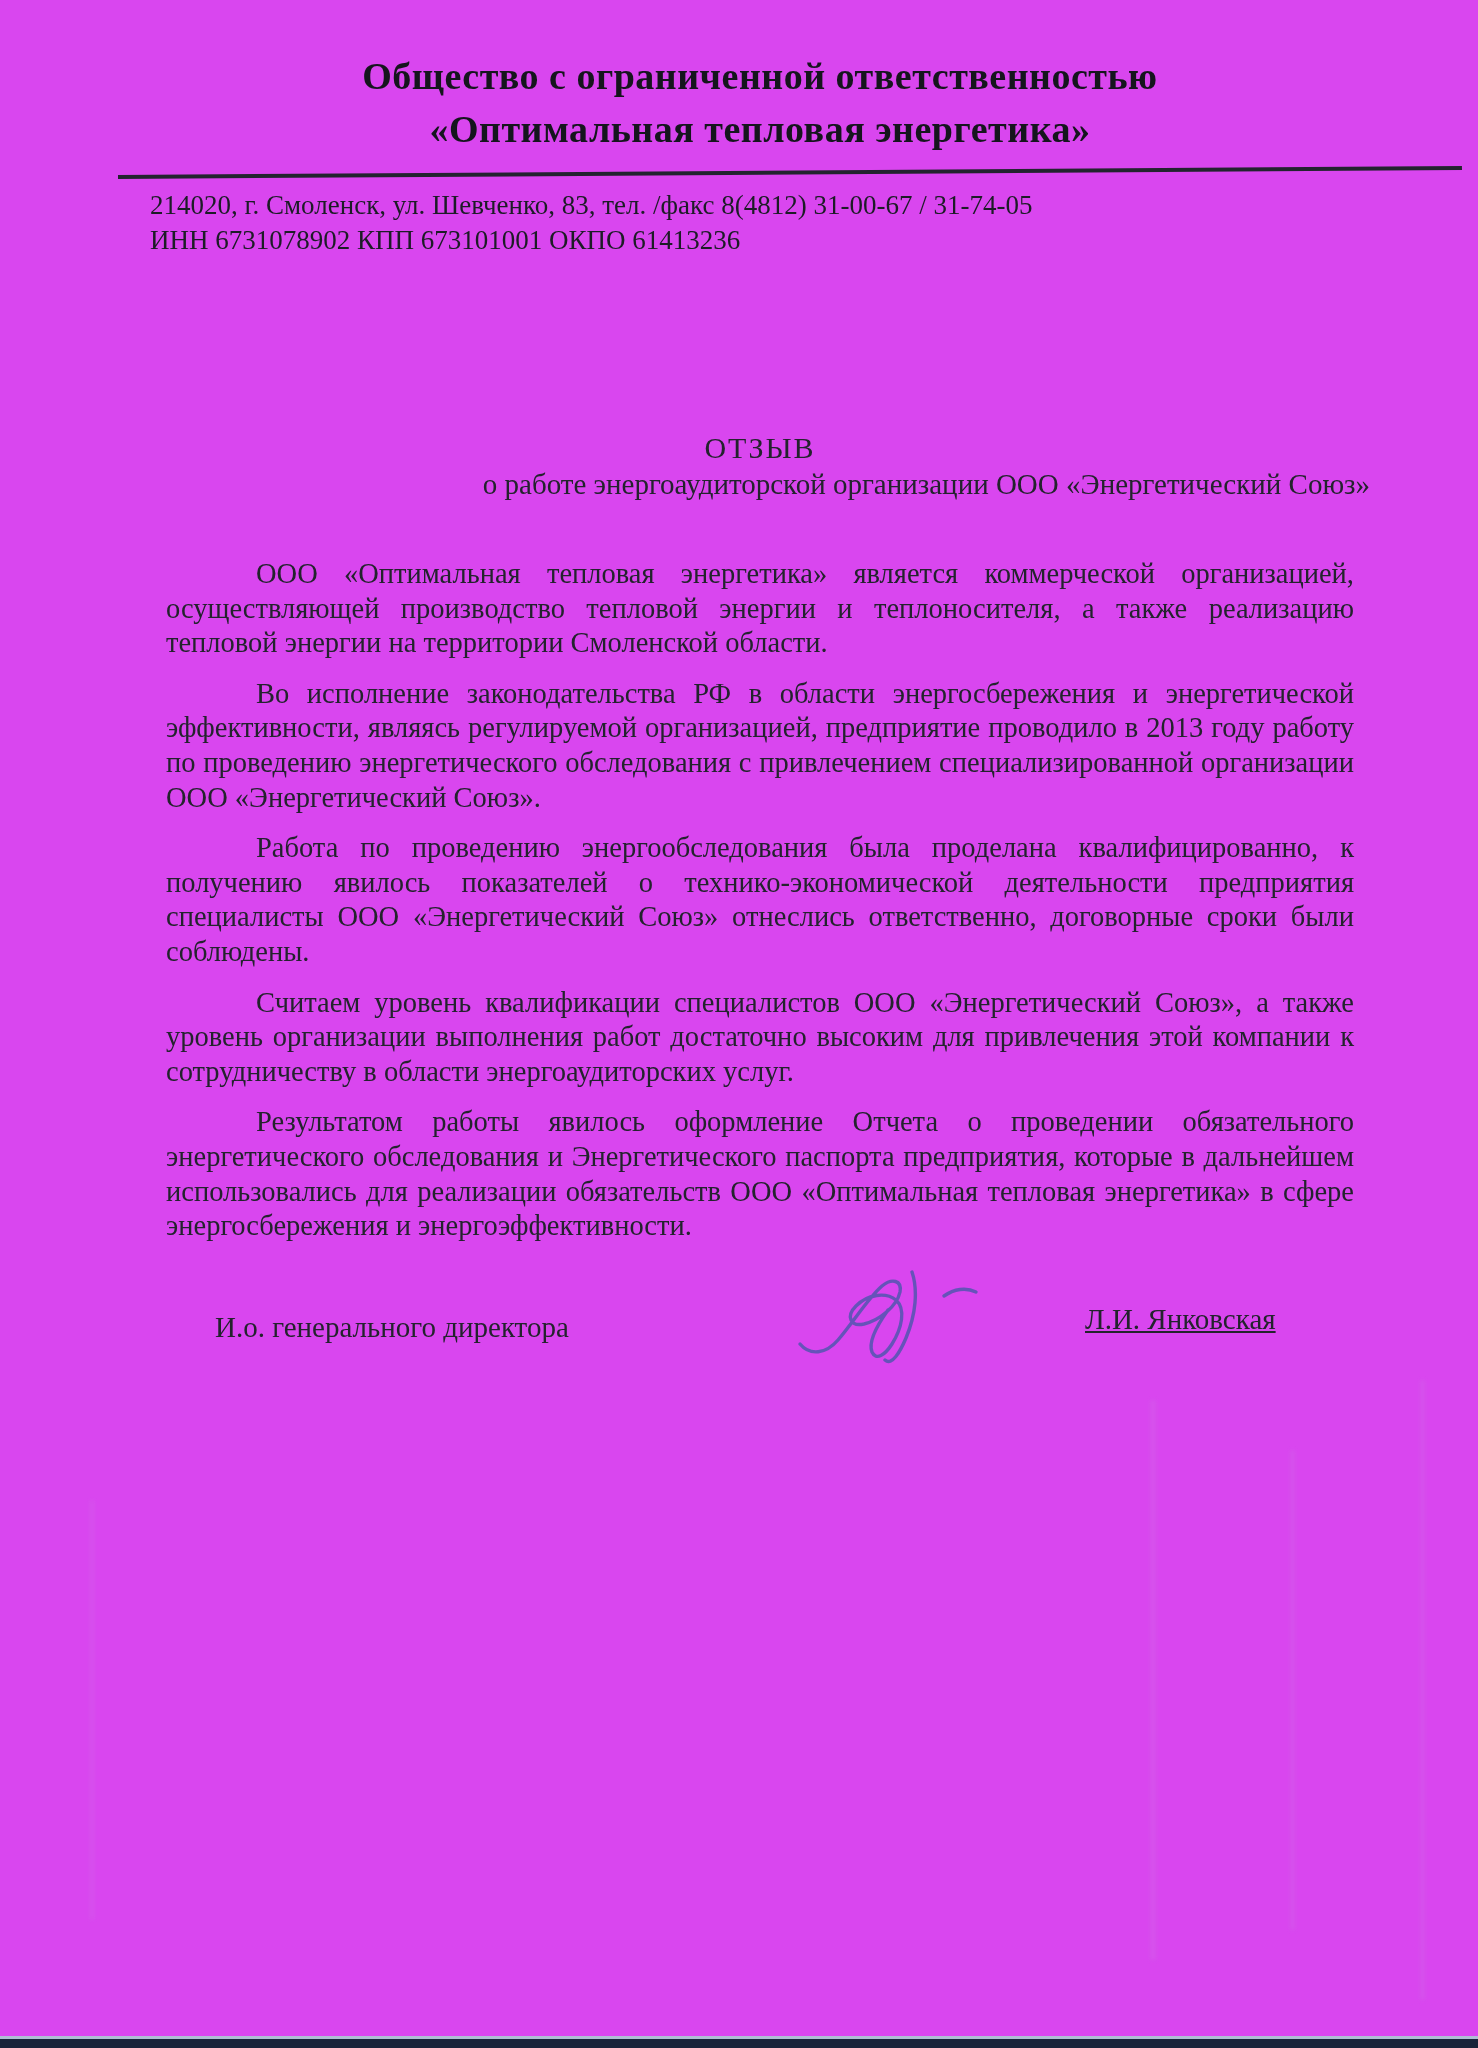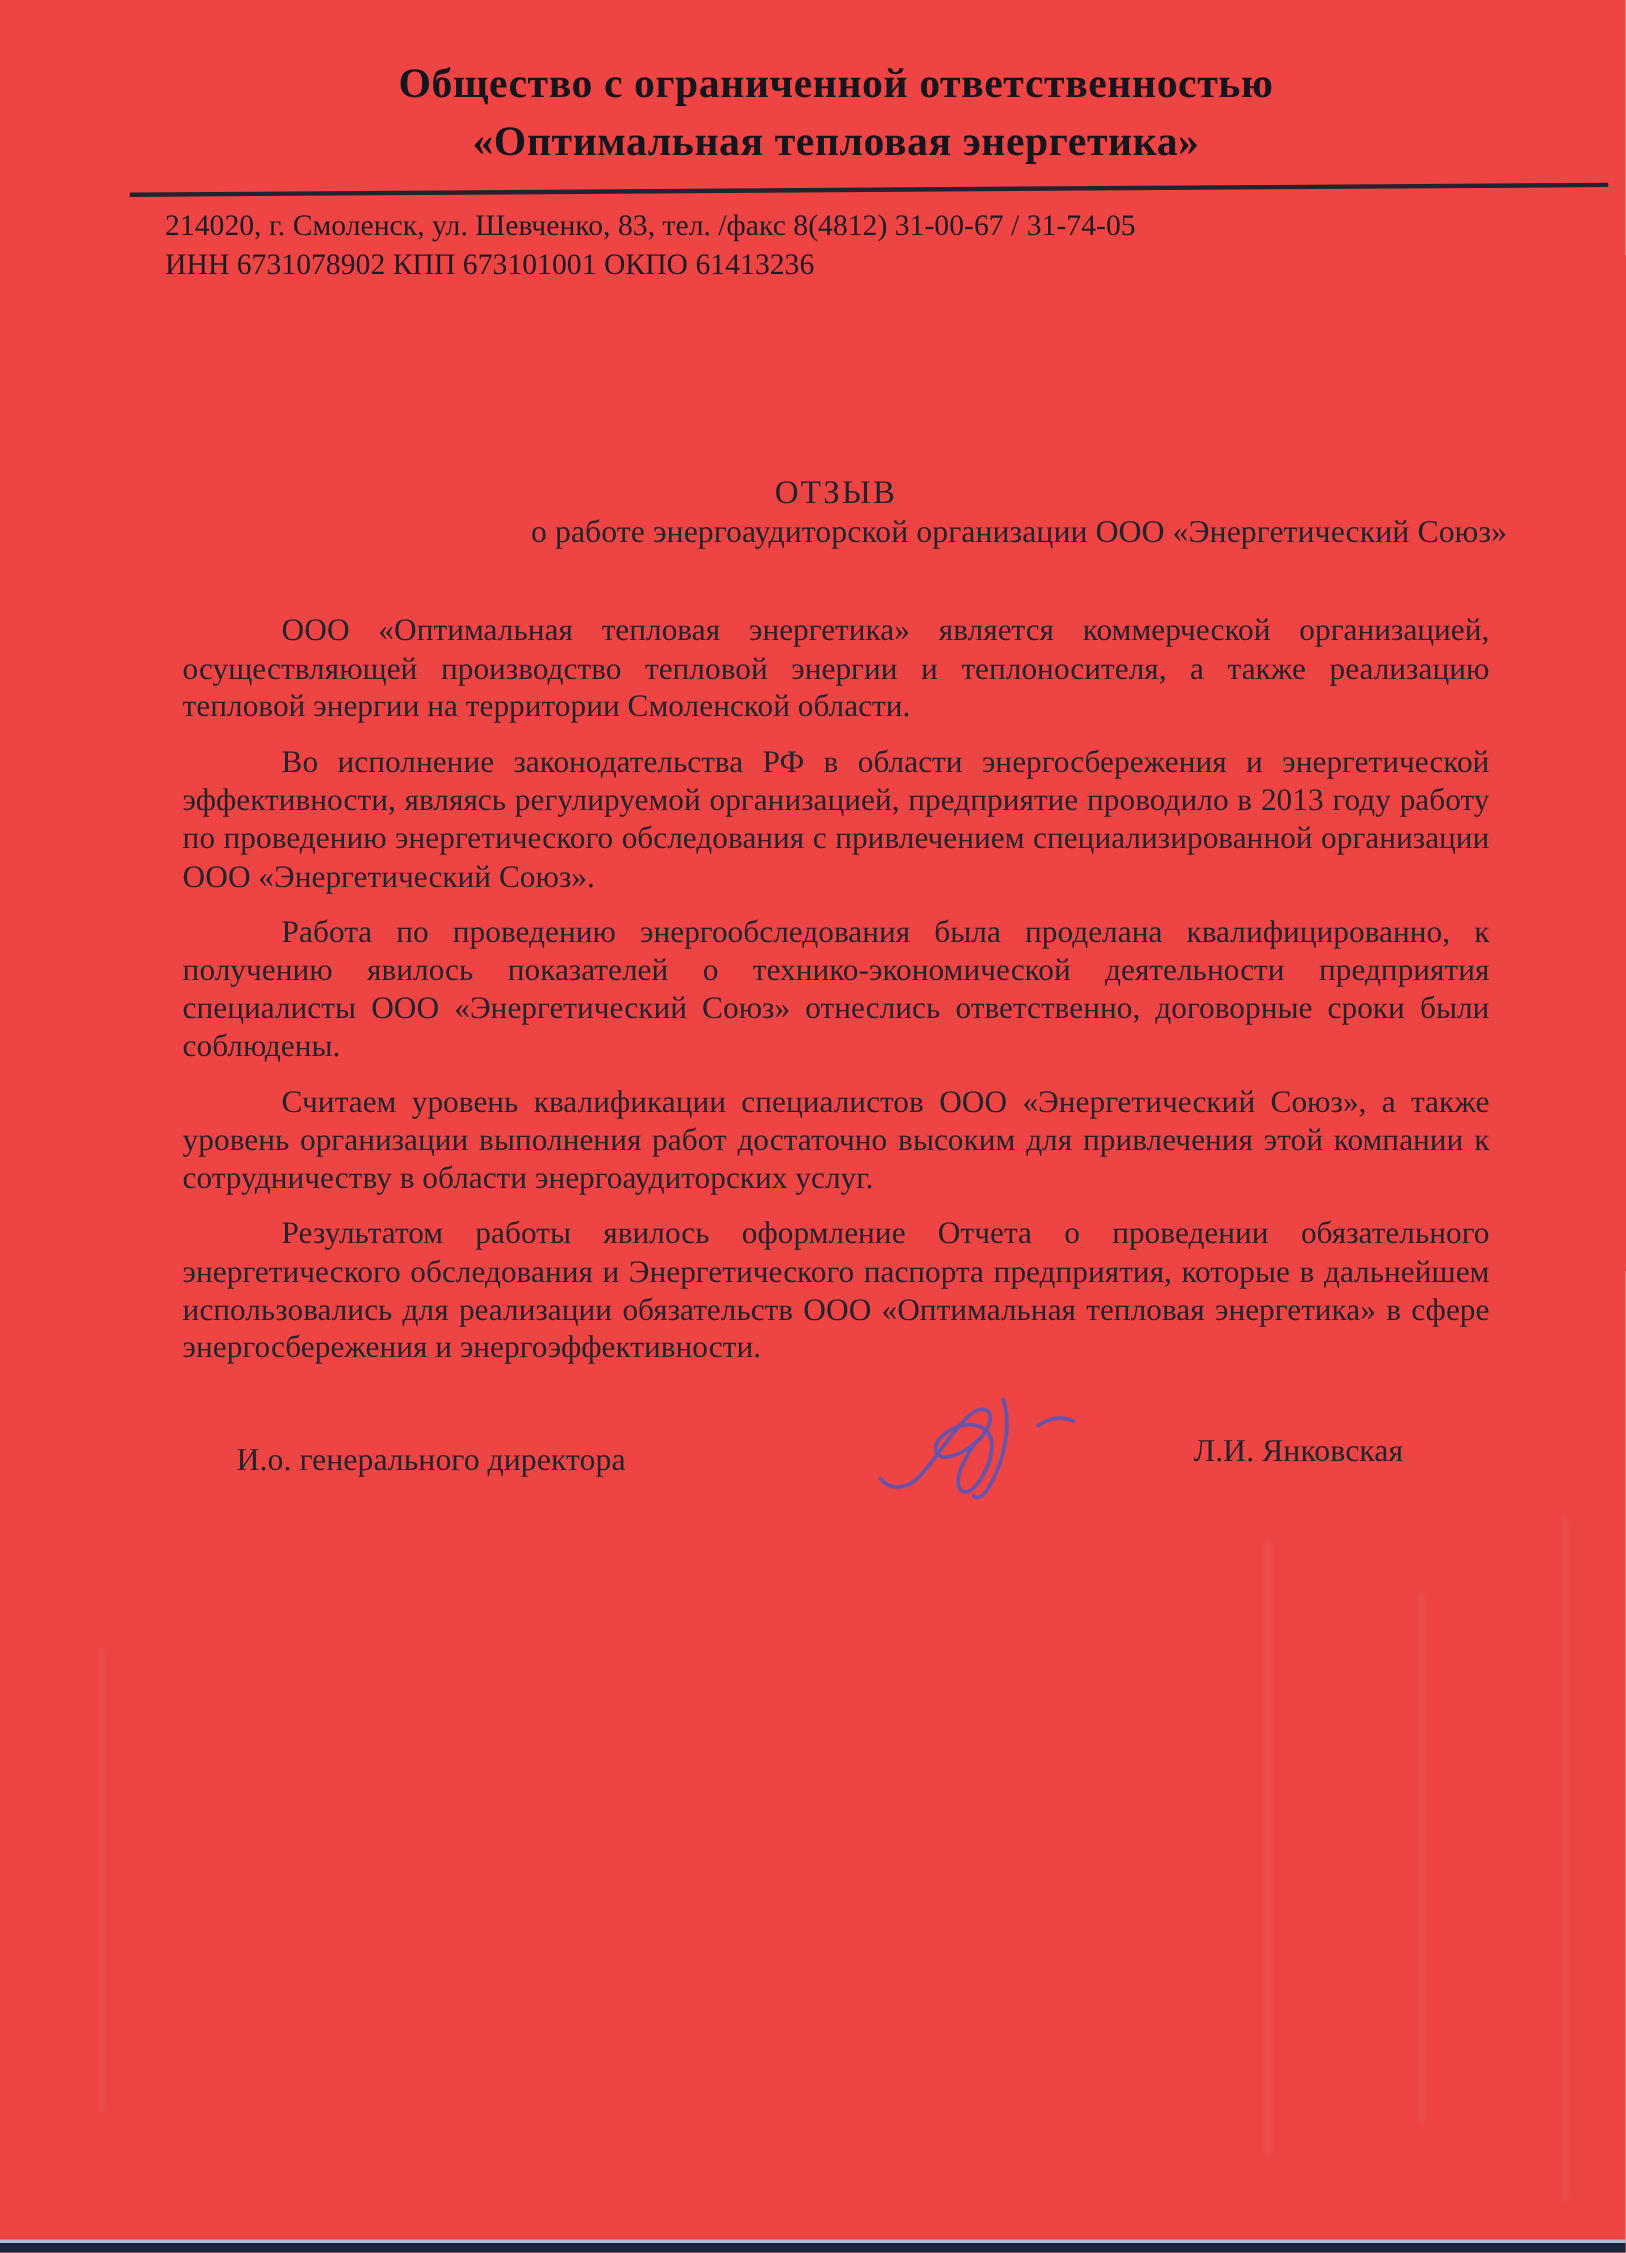--- a/index.html
+++ b/index.html
@@ -1,20 +1,20 @@
 <!DOCTYPE html>
 <html lang="ru"><head>
 <meta charset="utf-8">
 <style>
   html,body{margin:0;padding:0;background:#e8e8e8;}
   .page{
     position:relative;
     width:1478px;height:2048px;
     margin:0 auto;
-    background:#ef4444;
+    background:#d946ef;
     overflow:hidden;
     font-family:"Liberation Serif","DejaVu Serif",serif;
     color:#20202a;
   }
   
   .org-name{
     position:absolute;top:50px;left:150px;width:1220px;
     text-align:center;
     font-size:38px;font-weight:bold;line-height:53px;
     color:#15151d;
@@ -48,21 +48,21 @@
     text-align:justify;color:#23232d;
   }
   .body-text p{margin:16px;text-indent:90px;}
   
   .sign-label{
     position:absolute;top:1310px;left:215px;
     font-size:29px;line-height:35px;color:#23232d;white-space:nowrap;text-align:right;
   }
   .sign-name{
     position:absolute;top:1302px;left:1085px;
-    font-size:29px;line-height:35px;color:#23232d;white-space:nowrap;
+    font-size:29px;line-height:35px;color:#23232d;white-space:nowrap;text-decoration:underline;
   }
   .sign-scribble{
     position:absolute;top:1262px;left:788px;width:200px;height:112px;
   }
   .sign-scribble path{fill:none;stroke-width:3.4;stroke-linecap:round;stroke-linejoin:round;opacity:.92;}
   
   .scan-edge{
     position:absolute;left:0;bottom:0;width:100%;height:12px;
     background:linear-gradient(to bottom,#aebfd4 0 3px,#18243a 3px 100%);
   }

